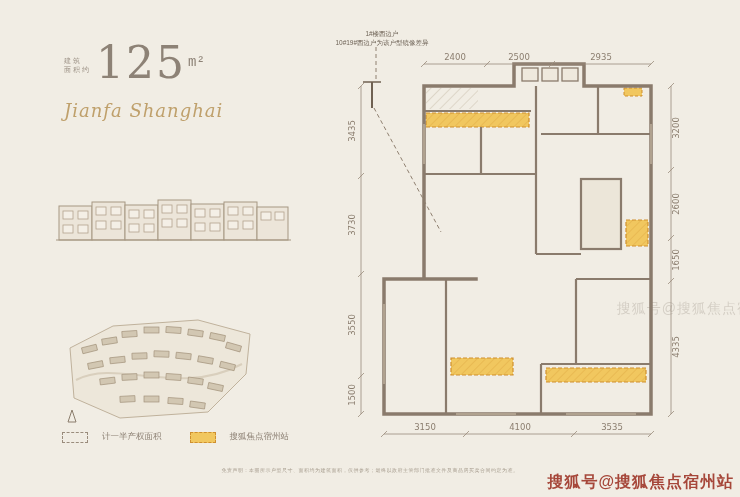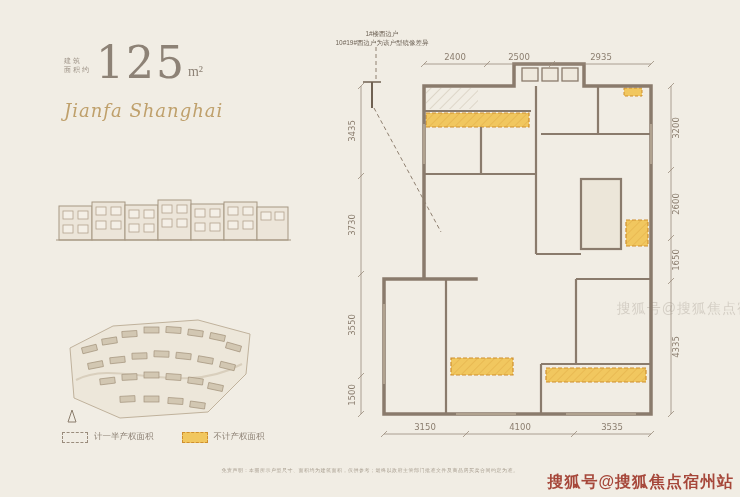--- a/index.html
+++ b/index.html
@@ -3,30 +3,30 @@
 <meta charset="utf-8">
 <style>
   html,body{margin:0;padding:0;background:#e8e4db;}
   .stage{position:relative;width:740px;height:497px;background:#f1ede4;overflow:hidden;
          font-family:"Liberation Sans",sans-serif;}
   
   .title-block{position:absolute;left:64px;top:40px;display:flex;align-items:flex-start;color:#8d8276;}
   .area-prefix{display:flex;flex-direction:column;font-size:7px;line-height:9px;margin-top:16px;
                color:#9b9084;letter-spacing:2px;}
   .area-value{font-family:"DejaVu Serif",serif;font-size:44px;line-height:46px;letter-spacing:2px;margin-left:5px;}
-  .area-unit{font-family:Liberation Serif, serif;font-size:14px;margin-top:24px;margin-left:2px;}
+  .area-unit{font-family:Liberation Mono, monospace;font-size:14px;margin-top:14px;margin-left:2px;}
   .brand{position:absolute;left:64px;top:100px;font-family:"DejaVu Serif",serif;font-style:italic;
          font-size:18px;color:#bfa06b;letter-spacing:1px;}
   
   .elev{position:absolute;left:56px;top:192px;width:235px;height:58px;}
   .siteplan{position:absolute;left:58px;top:316px;width:200px;height:110px;}
   
   .legend{position:absolute;left:62px;top:431px;display:flex;gap:28px;align-items:center;
           font-size:8.5px;color:#8b7f72;}
-  .legend-item{display:flex;align-items:center;gap:6px;}
+  .legend-item{display:flex;align-items:center;gap:14px;}
   .sw{width:26px;height:11px;border:1px dashed #9a8c7c;box-sizing:border-box;background:transparent;}
   .sw.yellow{border-color:#cf8f2e;background:#f1c75f;}
   
   .plan{position:absolute;left:336px;top:24px;}
   
   .disclaimer{position:absolute;left:50%;transform:translateX(-50%);bottom:24px;
               font-size:5px;color:#a89e90;white-space:nowrap;letter-spacing:.5px;}
   .wm-red{position:absolute;right:6px;bottom:4px;font-size:16px;color:#9c3123;opacity:.88;
           letter-spacing:1px;font-weight:bold;}
   .wm-faint{position:absolute;right:-42px;top:300px;font-size:14px;color:#8b8175;opacity:.28;
@@ -122,21 +122,21 @@
     <polygon points="10,106 14,94 18,106" fill="none" stroke="#8b7d6c" stroke-width="1"></polygon>
   </svg>
 
   <div class="legend">
     <div class="legend-item">
       <div class="sw"></div>
       <span>计一半产权面积</span>
     </div>
     <div class="legend-item">
       <div class="sw yellow"></div>
-      <span>不计产权面积</span>
+      <span>搜狐焦点宿州站</span>
     </div>
   </div>
 
   <svg class="plan" width="360" height="420" viewBox="0 0 360 420">
     <defs>
       <pattern id="hY" width="6" height="6" patternUnits="userSpaceOnUse" patternTransform="rotate(45)">
         <line x1="0" y1="0" x2="0" y2="6" stroke="#d59a33" stroke-width="1"></line>
       </pattern>
       <pattern id="hG" width="7" height="7" patternUnits="userSpaceOnUse" patternTransform="rotate(45)">
         <line x1="0" y1="0" x2="0" y2="7" stroke="#b9ab93" stroke-width="1"></line>

